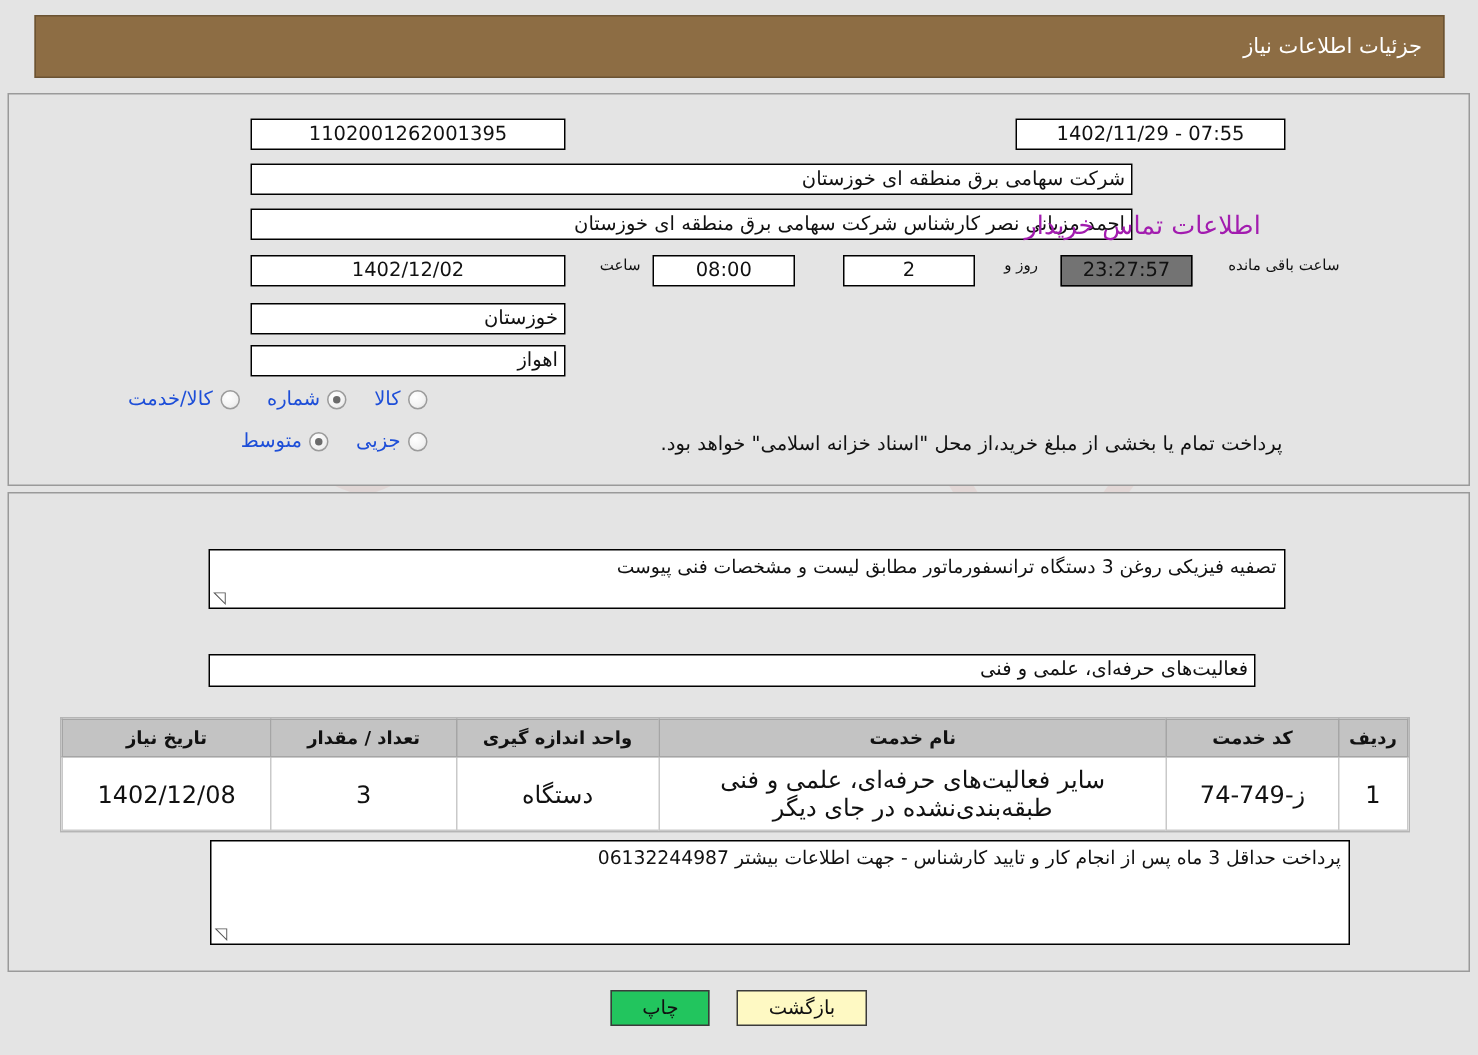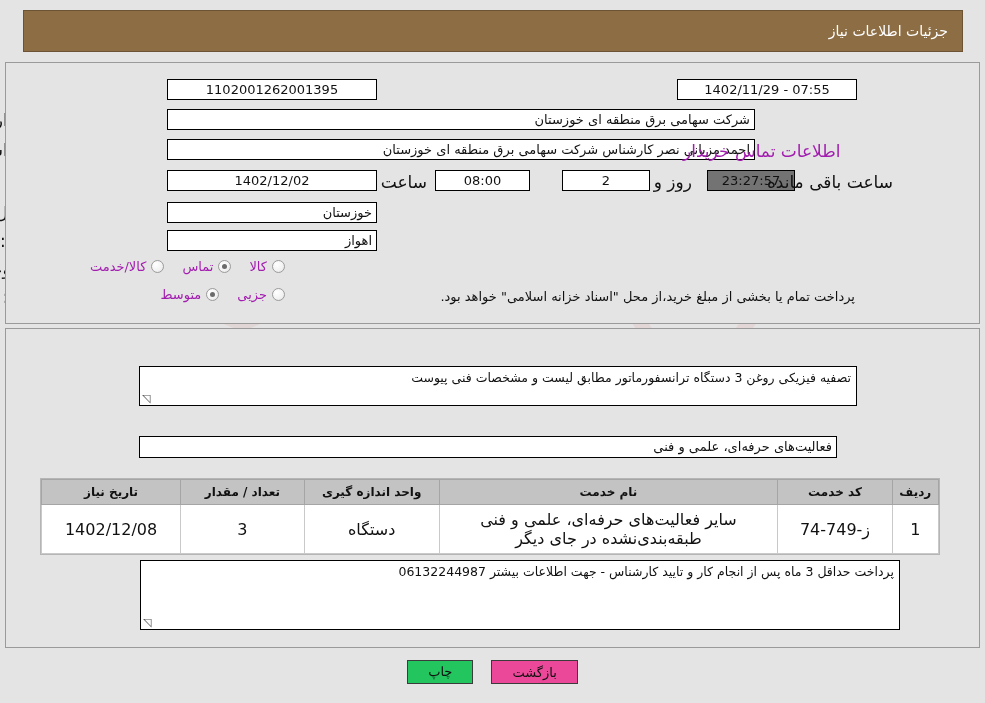--- a/index.html
+++ b/index.html
@@ -84,21 +84,21 @@
   .frow {
     position: absolute;
     display: flex;
     align-items: center;
     gap: 6px;
     font-size: 13px;
     color: #1a1a1a;
     white-space: nowrap;
   }
   .lbl {
-    font-size: 17px;
+    font-size: 10px;
     color: #111;
     text-align: center;
   }
   .box {
     border: 1px solid #000;
     background: #ffffff;
     box-sizing: border-box;
     height: 21px;
     line-height: 19px;
     font-size: 13px;
@@ -132,21 +132,21 @@
     flex: 0 0 auto;
   }
   .radio.on::after {
     content: "";
     position: absolute;
     left: 3px; top: 3px;
     width: 5px; height: 5px;
     border-radius: 50%;
     background: #6b6b6b;
   }
-  .rlabel { font-size: 13px; color: #a21caf; }
+  .rlabel { font-size: 13px; color: #1d4ed8; }
 
   .note-text { font-size: 13px; color: #111; }
 
   
   .ta {
     border: 1px solid #000;
     background: #ffffff;
     box-sizing: border-box;
     font-size: 12.5px;
     color: #111;
@@ -215,21 +215,21 @@
   }
   .btn {
     border: 1px solid #3b3b3b;
     font-size: 13px;
     padding: 3px 20px;
     cursor: pointer;
     color: #111;
     font-family: "DejaVu Sans", sans-serif;
   }
   .btn-print { background: #22c55e; font-family: Liberation Serif, serif; }
-  .btn-back  { background: #ec4899; }
+  .btn-back  { background: #fef9c3; }
 </style>
 </head>
 <body>
 
 <div class="page">
 
   <div class="watermark">
     <svg class="wm-shield" viewBox="0 0 120 130">
       <path d="M60 4 L112 24 L112 72 C112 104 88 120 60 128 C32 120 8 104 8 72 L8 24 Z" fill="none" stroke="#d8b5b0" stroke-width="9"></path>
       <path d="M36 64 L54 84 L90 44" fill="none" stroke="#d8b5b0" stroke-width="10"></path>
@@ -292,21 +292,21 @@
   <div class="frow" style="right:862px; top:259px;">
     <span class="lbl">طبقه بندی موضوعی:</span>
   </div>
   <div class="frow" style="right:700px; top:259px; gap:18px; z-index:3;" id="category-radios">
       <span class="radio-group">
         <span class="radio"></span>
         <span class="rlabel">کالا</span>
       </span>
       <span class="radio-group">
         <span class="radio on"></span>
-        <span class="rlabel">تماس</span>
+        <span class="rlabel">شماره</span>
       </span>
       <span class="radio-group">
         <span class="radio"></span>
         <span class="rlabel">کالا/خدمت</span>
       </span>
     </div>
 
   <div class="frow" style="right:862px; top:287px;">
     <span class="lbl">نوع فرآیند خرید :</span>
   </div>

